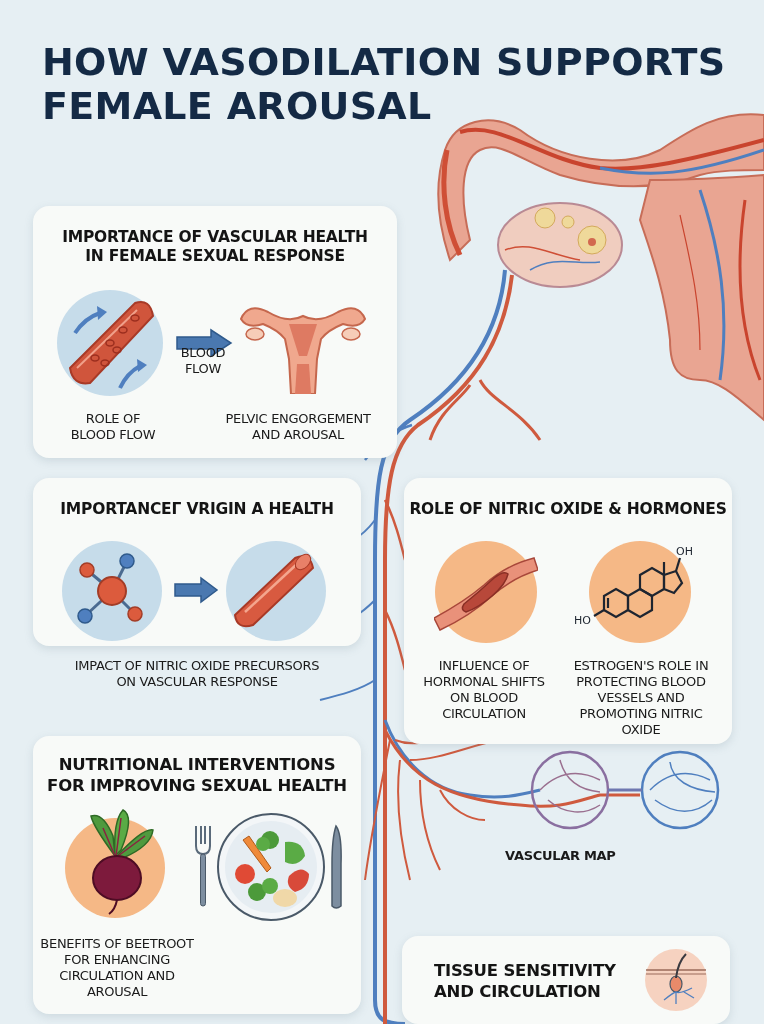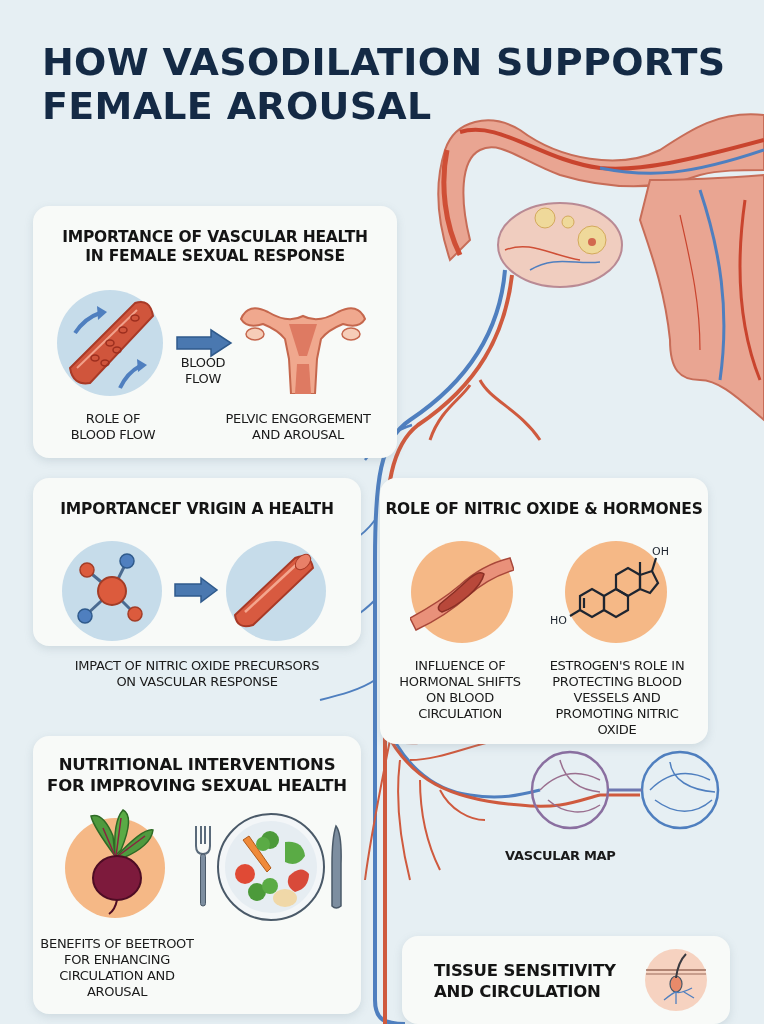--- a/index.html
+++ b/index.html
@@ -118,21 +118,21 @@
         <ellipse cx="62" cy="62" rx="4" ry="3"></ellipse>
     </g>
     <path d="M20 45 Q30 30 45 25" stroke="#4f7fbf" stroke-width="4" fill="none"></path>
     <polygon points="42,18 52,24 43,32" fill="#4f7fbf"></polygon>
     <path d="M65 100 Q72 85 85 78" stroke="#4f7fbf" stroke-width="4" fill="none"></path>
     <polygon points="82,71 92,77 83,84" fill="#4f7fbf"></polygon>
   </svg>
   <svg class="ico" style="left:142px; top:122px;" width="58" height="30" viewBox="0 0 58 30">
     <path d="M2 9 H36 V2 L56 15 L36 28 V21 H2 Z" fill="#4a78b0" stroke="#2f5a8c" stroke-width="1.5"></path>
   </svg>
-  <div class="cap" style="left:135px; top:149px; width:70px;">
+  <div class="cap" style="left:135px; top:139px; width:70px;">
     <span>BLOOD</span><br>
     <span>FLOW</span>
   </div>
   <svg class="ico" style="left:200px; top:88px;" width="140" height="100" viewBox="0 0 140 100">
     <path d="M8 25 Q15 8 35 18 Q55 30 70 22 Q85 30 105 18 Q125 8 132 25 Q126 35 110 30 Q95 36 88 45 L84 65 L82 100 H58 L56 65 L52 45 Q45 36 30 30 Q14 35 8 25 Z" fill="#f0a88e" stroke="#c5674d" stroke-width="2"></path>
     <ellipse cx="22" cy="40" rx="9" ry="6" fill="#f6cdb8" stroke="#c5674d" stroke-width="1.5"></ellipse>
     <ellipse cx="118" cy="40" rx="9" ry="6" fill="#f6cdb8" stroke="#c5674d" stroke-width="1.5"></ellipse>
     <path d="M56 30 L84 30 L74 62 H66 Z" fill="#de7a62"></path>
     <path d="M64 70 L76 70 L78 100 H62 Z" fill="#de7a62"></path>
   </svg>
@@ -170,21 +170,21 @@
     <path d="M10 75 L70 18 Q85 12 88 28 L28 85 Q12 90 10 75 Z" fill="#d85a40" stroke="#a83a27" stroke-width="2"></path>
     <path d="M20 72 L72 24" stroke="#f4a68e" stroke-width="2.5"></path>
     <ellipse cx="78" cy="22" rx="9" ry="6" transform="rotate(-45 78 22)" fill="#e88068" stroke="#a83a27"></ellipse>
   </svg>
   <div class="cap" style="left:10px; top:180px; width:308px;">
     <span>IMPACT OF NITRIC OXIDE PRECURSORS</span><br>
     <span>ON VASCULAR RESPONSE</span>
   </div>
 </section>
 
-<section class="card" style="left:380px; top:440px; width:328px; height:266px;">
+<section class="card" style="left:404px; top:440px; width:328px; height:266px;">
   <h2 style="margin-top:22px;">ROLE OF NITRIC OXIDE &amp; HORMONES</h2>
   <svg class="ico" style="left:30px; top:62px;" width="104" height="104" viewBox="0 0 104 104">
     <circle cx="52" cy="52" r="51" fill="#f5b886"></circle>
     <path d="M0 78 Q30 62 50 45 Q72 25 100 18 L104 30 Q78 38 58 56 Q36 76 6 90 Z" fill="#e9917a" stroke="#a8473a" stroke-width="1.5"></path>
     <path d="M30 64 Q45 52 60 38 Q70 30 74 34 Q72 44 58 56 Q44 68 32 72 Q26 70 30 64 Z" fill="#b8483a" stroke="#8a2f25" stroke-width="1.5"></path>
   </svg>
   <svg class="ico" style="left:170px; top:60px;" width="120" height="108" viewBox="0 0 120 108">
     <circle cx="66" cy="54" r="51" fill="#f5b886"></circle>
     <g fill="none" stroke="#1e2530" stroke-width="2.2">
       <polygon points="30,58 42,51 54,58 54,72 42,79 30,72"></polygon>

